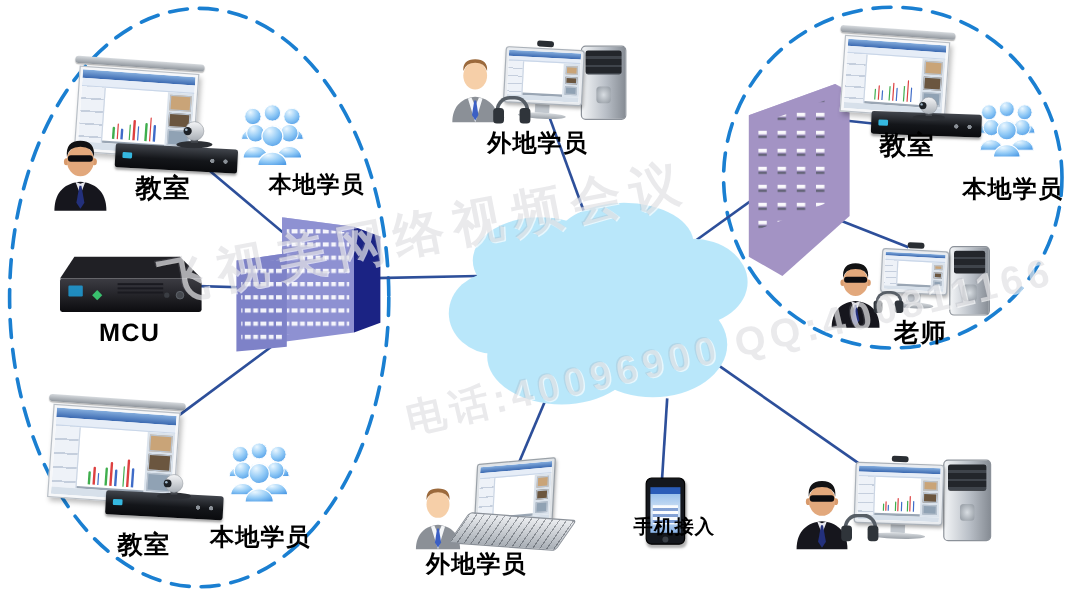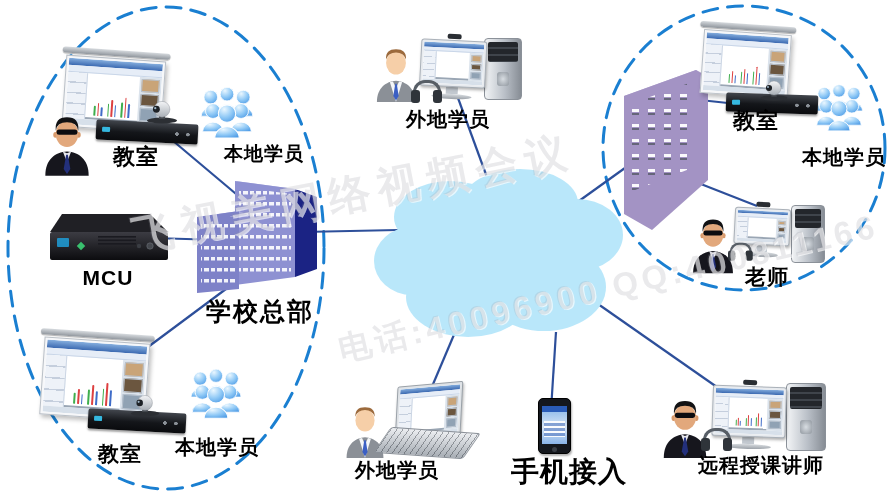--- a/index.html
+++ b/index.html
@@ -209,21 +209,20 @@
 
   <svg class="abs" style="left:191px;top:169px;z-index:2" width="134" height="126" viewBox="0 0 134 126">
     <polygon points="44,12 104,20 126,28 66,20" fill="#b6b9e4"></polygon>
     <polygon points="44,12 104,20 104,108 44,116" fill="#8e91d2"></polygon>
     <polygon points="48,18 100,25 100,103 48,110" fill="url(#winP)"></polygon>
     <polygon points="104,20 126,28 126,100 104,108" fill="#1b2384"></polygon>
     <polygon points="6,48 48,42 60,47 18,53" fill="#a9ace0"></polygon>
     <polygon points="6,48 48,42 48,120 6,124" fill="#7e82c8"></polygon>
     <polygon points="10,52 44,47 44,116 10,119" fill="url(#winP)"></polygon>
   </svg>
-  <div class="lbl big" style="left:196px;top:295px;width:128px;font-size:25px">学校总部</div>
 
   <svg class="abs" style="left:46px;top:212px;z-index:2" width="124" height="52" viewBox="0 0 124 52">
     <polygon points="16,2 104,2 122,20 4,20" fill="#202025"></polygon>
     <rect x="4" y="20" width="118" height="28" rx="2" fill="url(#mcuG)"></rect>
     <rect x="11" y="26" width="12" height="9" rx="1" fill="#1e9ed8" opacity=".85"></rect>
     <rect x="32" y="31" width="6" height="6" fill="#39c06e" transform="rotate(45 35 34)"></rect>
     <rect x="52" y="24" width="38" height="1.6" fill="#1a1a20"></rect>
     <rect x="52" y="27.5" width="38" height="1.6" fill="#1a1a20"></rect>
     <rect x="52" y="31" width="38" height="1.6" fill="#1a1a20"></rect>
     <circle cx="104" cy="34" r="3.2" fill="#45484e" stroke="#6a6f76" stroke-width=".6"></circle>
@@ -452,21 +451,21 @@
         </div>
     </div>
     <div class="lp-base"></div>
   </div>
   <div class="lbl" style="left:346px;top:457px;width:102px;font-size:20px">外地学员</div>
 
   <div class="phone" style="left:538px;top:398px;width:31px;height:54px">
     <i class="ph-scr"></i>
     <i class="ph-rows"></i>
   </div>
-  <div class="lbl" style="left:511px;top:453px;width:102px;font-size:28px">手机接入</div>
+  <div class="lbl" style="left:511px;top:429px;width:102px;font-size:16px">手机接入</div>
 
   <svg class="abs" style="left:660px;top:396px;z-index:3" width="50" height="62" viewBox="0 0 60 76">
       <use href="#sym-man-suit"></use>
     </svg>
   <div class="monitor" style="left:712px;top:380px;width:74px;height:72px;transform:rotate(2deg)">
     <div class="m-cam"></div>
     <div class="m-frame">
       <div class="vc-app">
           <i class="t"></i>
           <i class="tb"></i>
@@ -488,15 +487,14 @@
             <i style="background:#90a2b4"></i>
           </span>
           <i class="st"></i>
         </div>
     </div>
     <div class="m-neck"></div>
     <div class="m-foot"></div>
   </div>
   <div class="tower" style="left:786px;top:383px;width:38px;height:66px"></div>
   <div class="headset" style="left:702px;top:428px"></div>
-  <div class="lbl" style="left:690px;top:452px;width:142px;font-size:20px">远程授课讲师</div>
 
 </div>
 
 </body></html>

